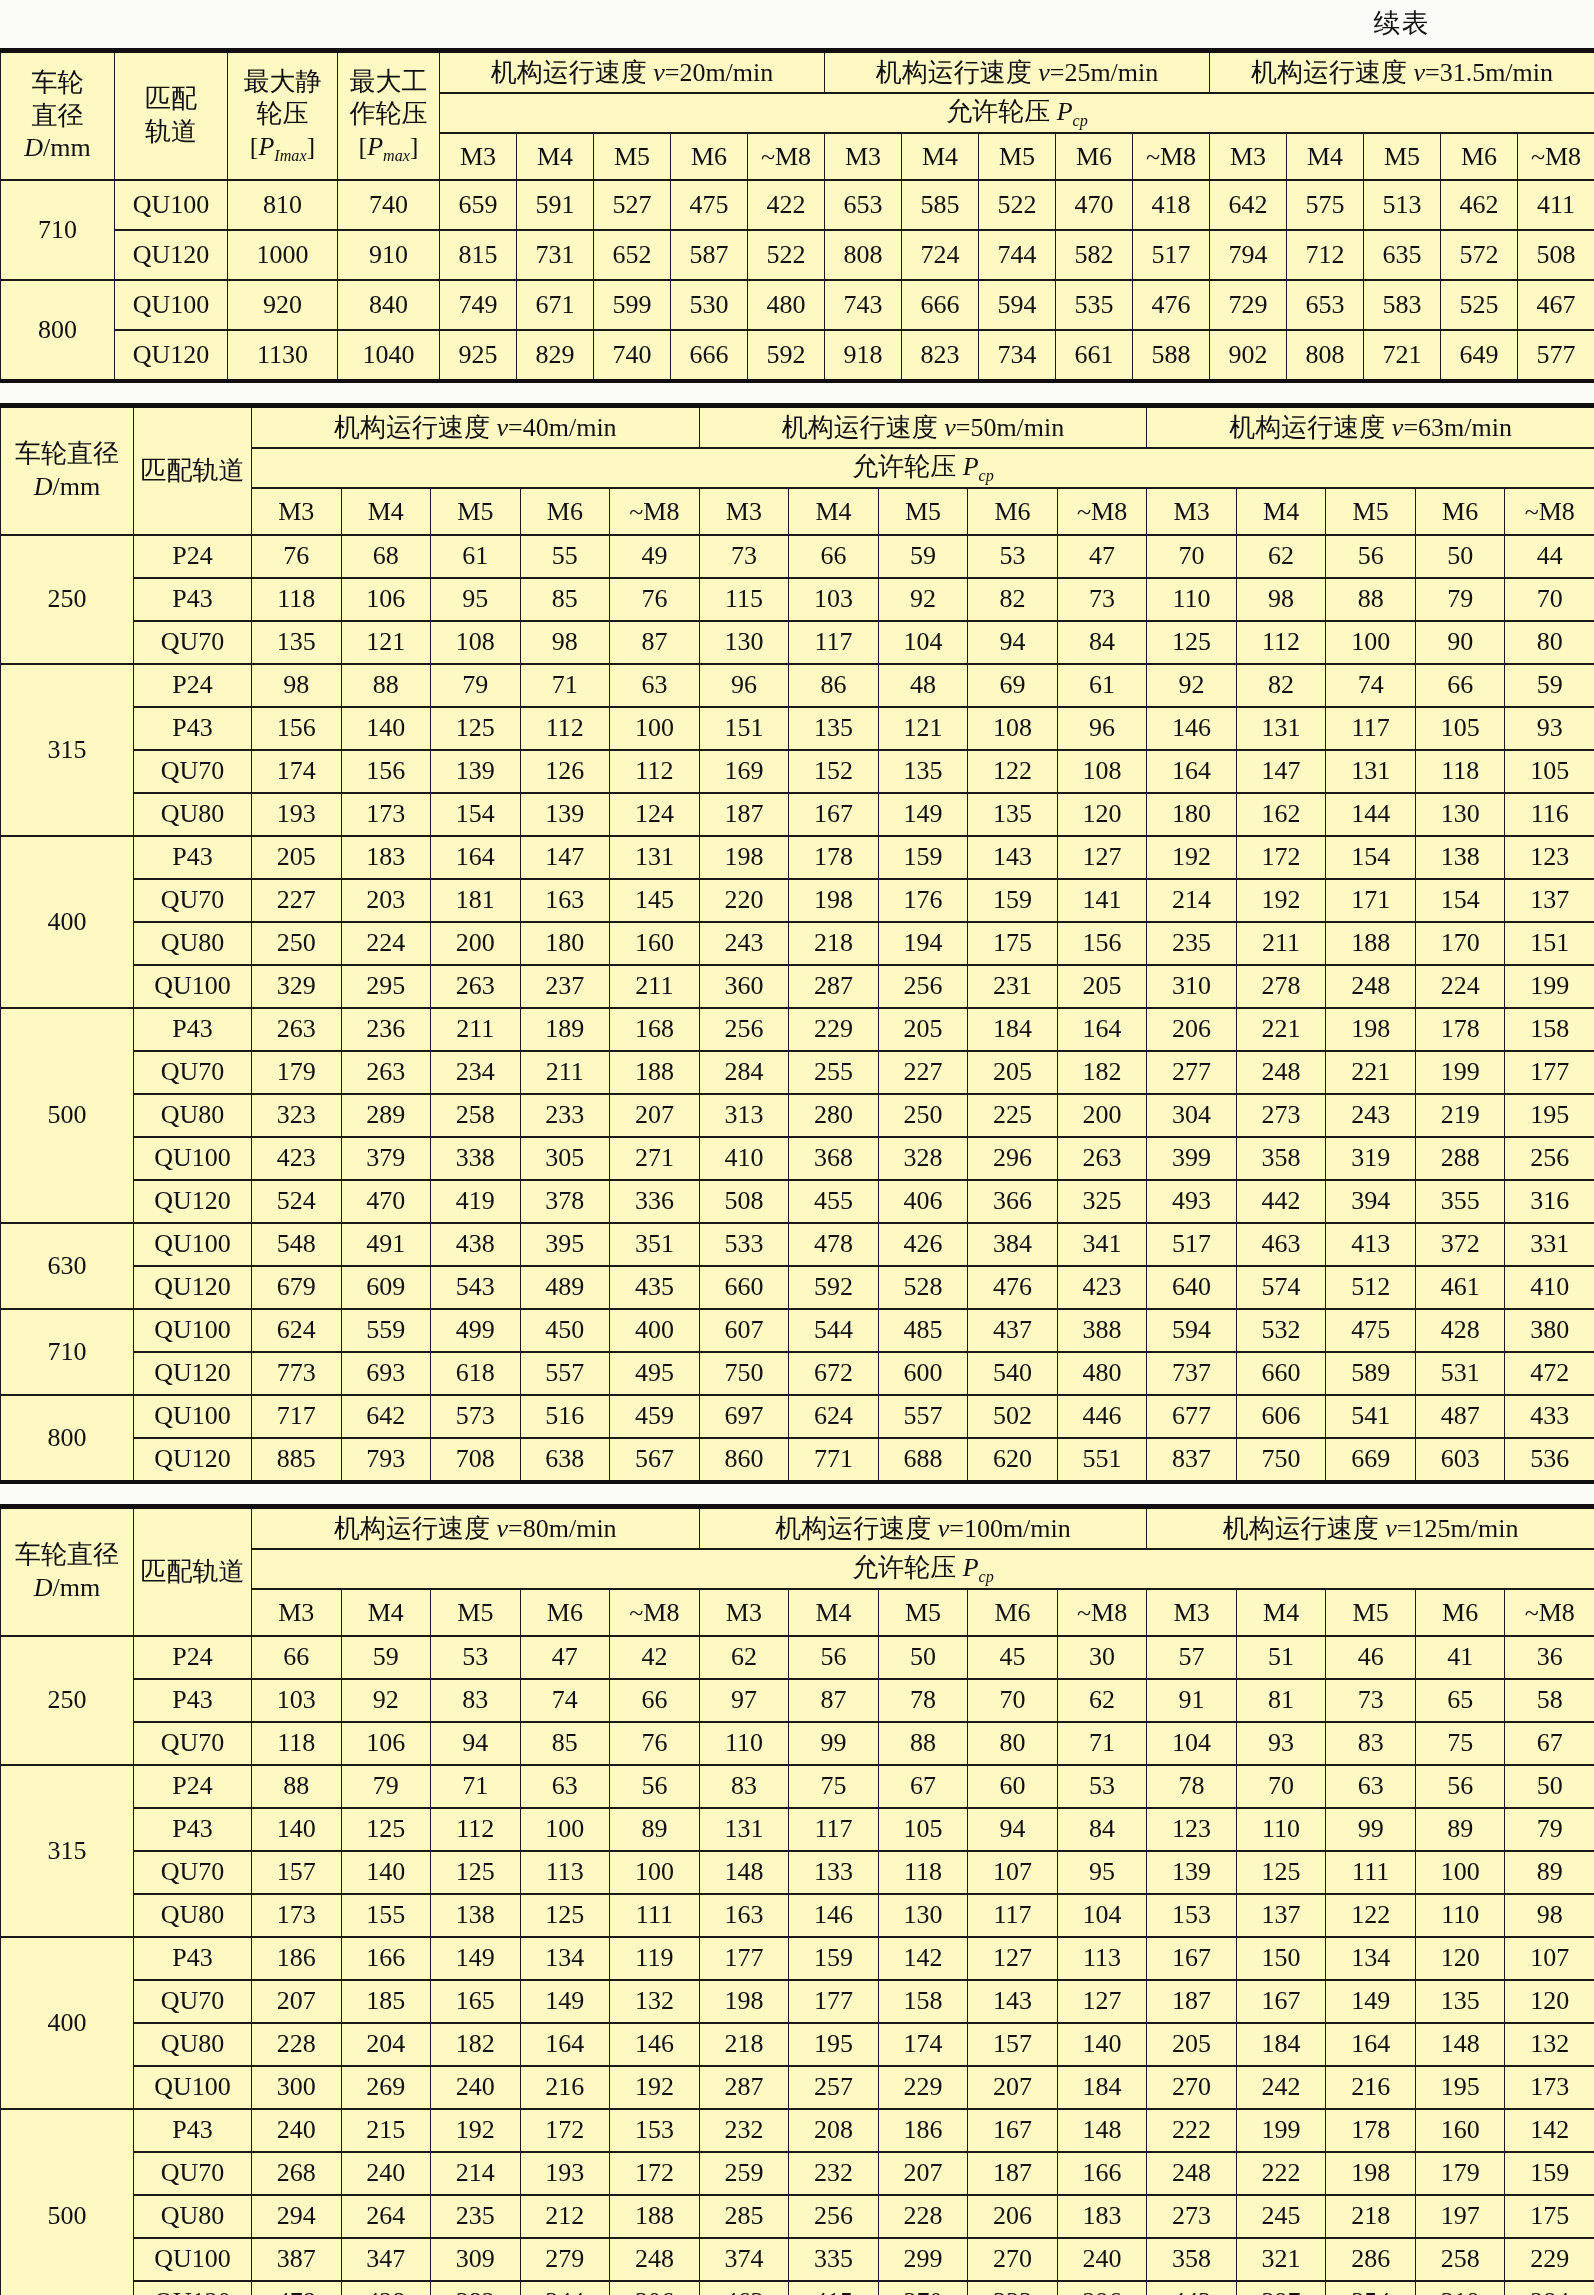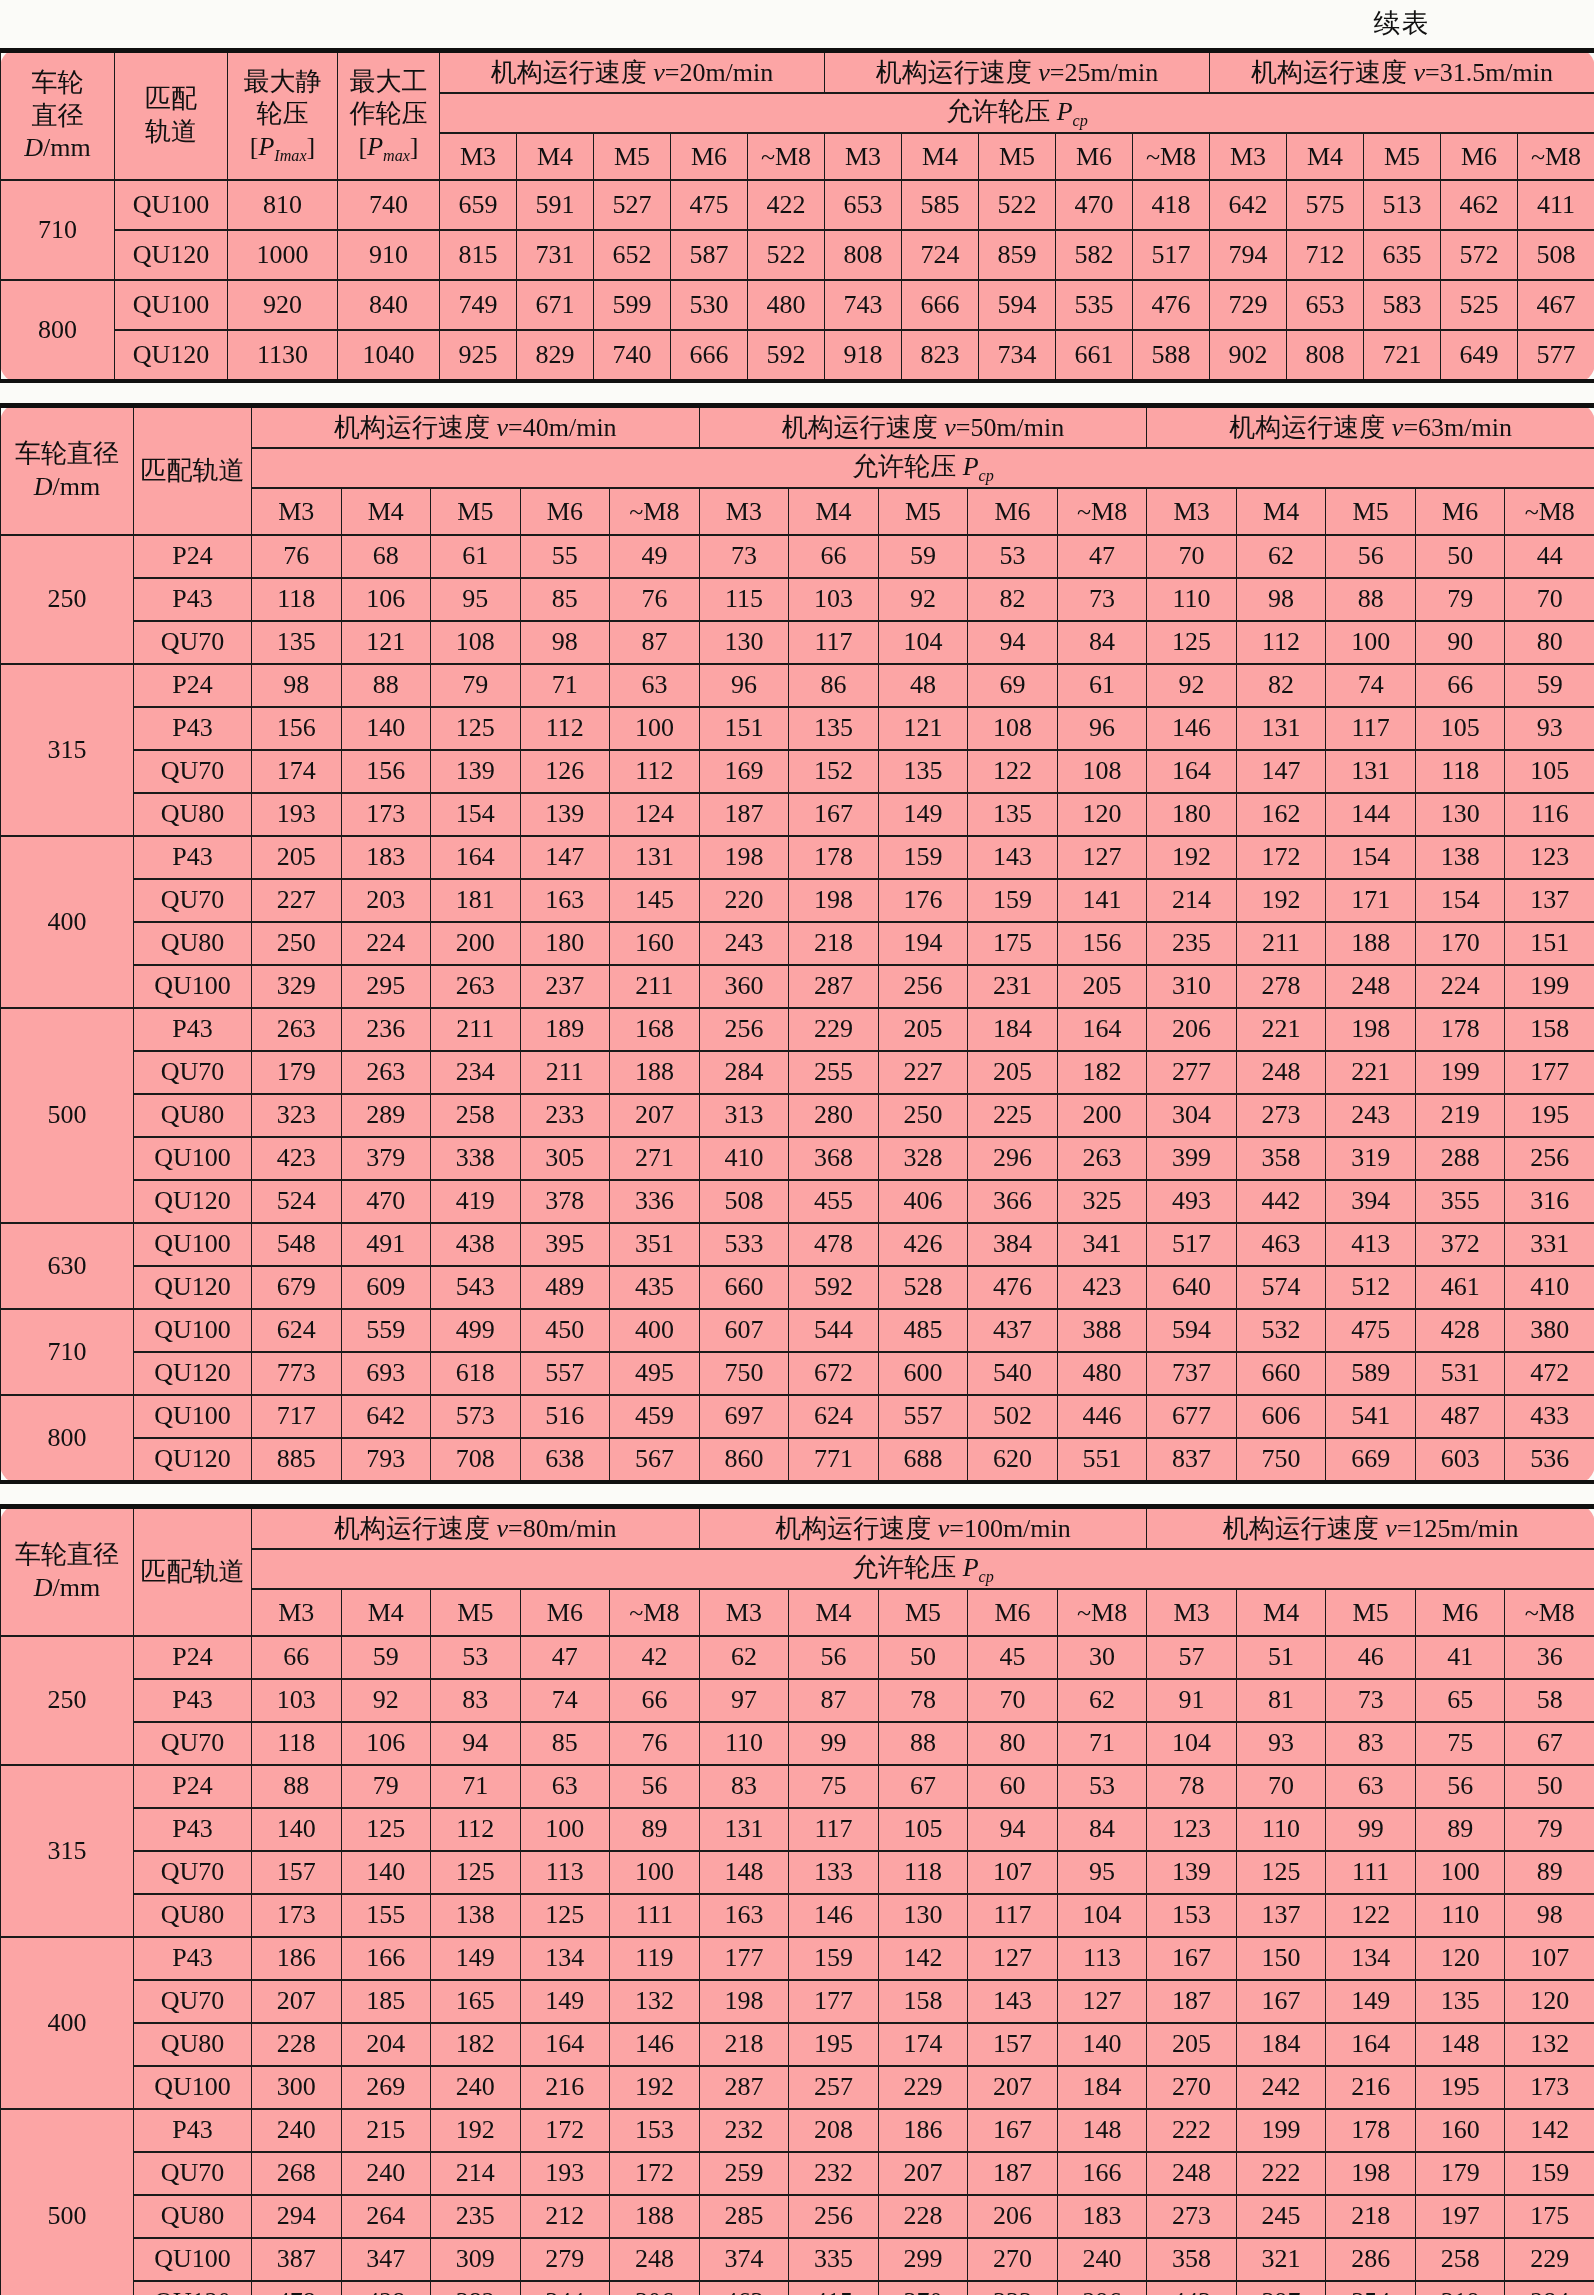--- a/index.html
+++ b/index.html
@@ -13,26 +13,25 @@
   #caption{
     font-size:26.6px;
     text-align:right;
     padding:5.1px 51px 6.9px 0;
     letter-spacing:1.7px;
   }
   .ptable{
     border-collapse:collapse;
     table-layout:fixed;
     width:1595px;
-    background:#fca5a5;
+    background:#fef9c3;
     border-left:1.7px solid #151515;
     border-right:1.7px solid #151515;
     border-top:5.1px solid #101010;
     border-bottom:4.3px solid #101010;
-    border-radius:20px;
   }
   .follow{margin-top:20px;}
   .ptable th,.ptable td{
     border:1.7px solid #1a1a1a;
     border-top-width:2.6px;
     border-bottom-width:2.6px;
     text-align:center;
     vertical-align:middle;
     padding:0;
     font-weight:normal;
@@ -150,21 +149,21 @@
             <td class="rail">QU120</td>
             <td class="num">1000</td>
             <td class="num">910</td>
             <td class="num">815</td>
             <td class="num">731</td>
             <td class="num">652</td>
             <td class="num">587</td>
             <td class="num">522</td>
             <td class="num">808</td>
             <td class="num">724</td>
-            <td class="num">859</td>
+            <td class="num">744</td>
             <td class="num">582</td>
             <td class="num">517</td>
             <td class="num">794</td>
             <td class="num">712</td>
             <td class="num">635</td>
             <td class="num">572</td>
             <td class="num">508</td>
           </tr>
           <tr>
             <td rowspan="2" class="dia gs">800</td>

